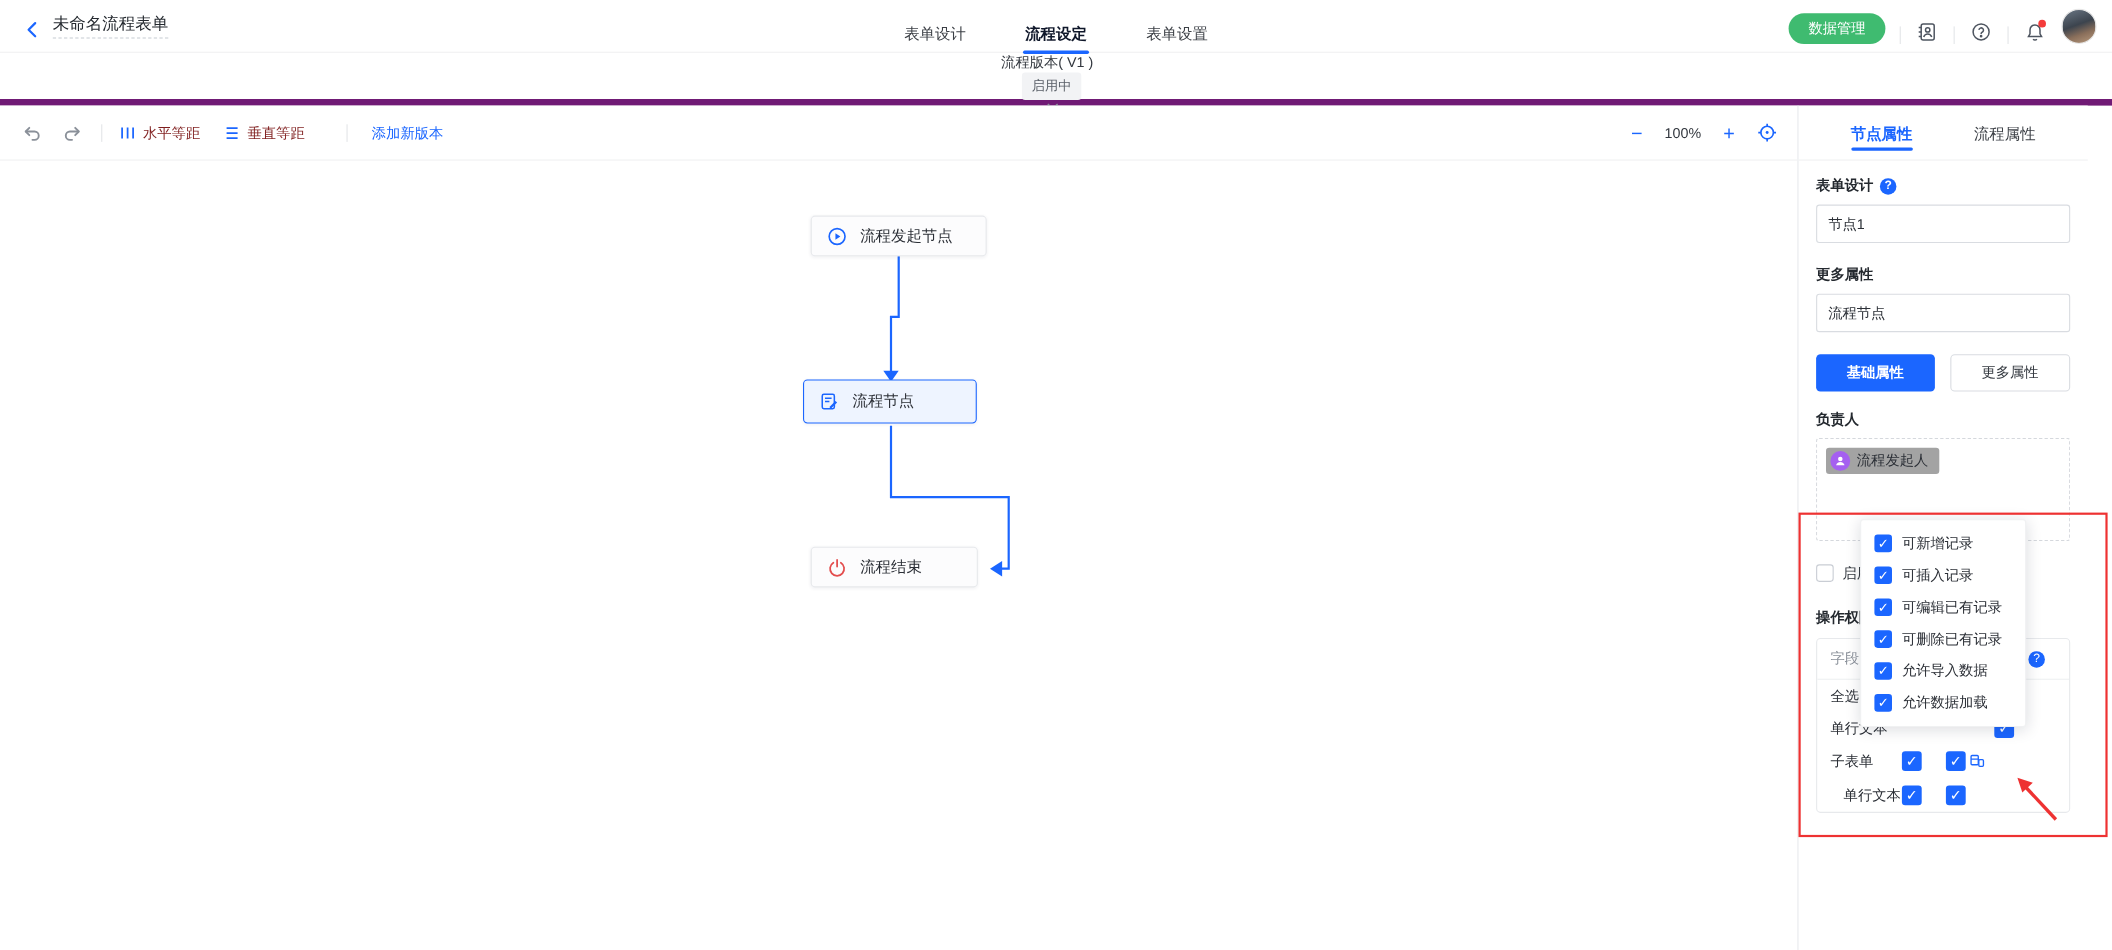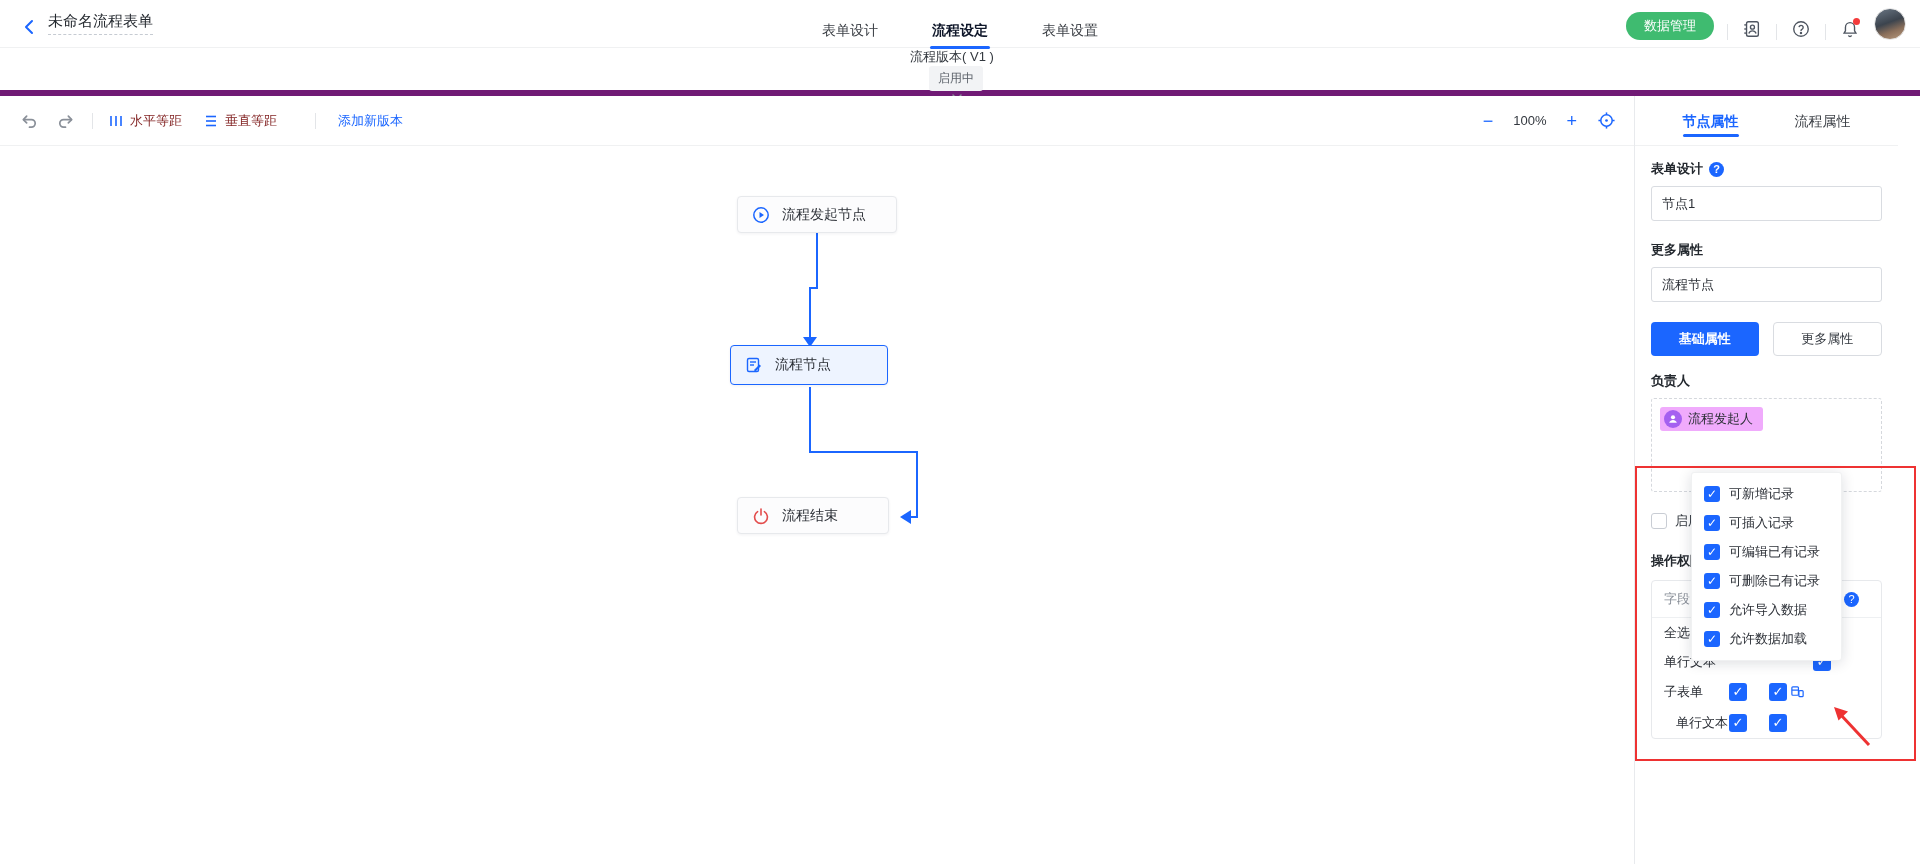--- a/index.html
+++ b/index.html
@@ -57,21 +57,21 @@
   .p-tab.active { color:#1b66ff; font-weight:bold; }
   .p-tab.active::after { content:""; position:absolute; left:0; right:0; bottom:8px; height:3px; border-radius:2px; background:#1b66ff; }
   .p-content { padding:0 16px; }
   .f-label { margin-top:14px; font-size:13px; font-weight:bold; color:#24292f; display:flex; align-items:center; gap:6px; }
   .help-blue { width:15px; height:15px; border-radius:50%; background:#1b66ff; color:#fff; font-size:11px; display:inline-flex; align-items:center; justify-content:center; cursor:pointer; }
   .p-input { margin-top:8px; width:100%; height:35px; border:1px solid #d9dce1; border-radius:3px; font-size:13px; color:#2b2f36; padding:0 10px; background:#fff; font-family:inherit; }
   .props-btns { margin-top:20px; display:flex; gap:14px; }
   .btn-prop-primary { flex:1; height:34px; background:#1b66ff; color:#fff; border:none; border-radius:4px; font-size:13px; font-weight:bold; cursor:pointer; }
   .btn-prop { flex:1; height:34px; background:#fff; color:#33383f; border:1px solid #d9dce1; border-radius:4px; font-size:13px; cursor:pointer; }
   .dashed-box { margin-top:8px; height:94px; border:1px dashed #d5d8dd; border-radius:3px; padding:8px; }
-  .owner-tag { display:inline-flex; align-items:flex-start; gap:6px; background:#f0abfc; border-radius:3px; padding:3px 10px 3px 4px; font-size:13px; color:#2b2f36; }
+  .owner-tag { display:inline-flex; align-items:flex-start; gap:6px; background:#a3a3a3; border-radius:3px; padding:3px 10px 3px 4px; font-size:13px; color:#2b2f36; }
   .owner-av { width:18px; height:18px; border-radius:50%; background:#a560f0; display:inline-flex; align-items:center; justify-content:center; }
   .cb-row { margin-top:20px; display:flex; align-items:center; gap:8px; font-size:13px; color:#33383f; }
   .cb-empty { width:16px; height:16px; border:1px solid #c9cdd4; border-radius:3px; background:#fff; cursor:pointer; }
   .cb { width:16px; height:16px; border-radius:3px; background:#1b66ff; color:#fff; font-size:12px; font-weight:bold;
     display:inline-flex; align-items:center; justify-content:center; cursor:pointer; flex:none; }
   .cb.big { width:18px; height:18px; font-size:13px; }
   .perm-label { margin-top:22px; font-size:13px; font-weight:bold; color:#24292f; }
   .perm-table { margin-top:10px; border:1px solid #e7e9ec; border-radius:4px; overflow:hidden; }
   .pt-head { display:grid; grid-template-columns:1fr 40px 44px 56px; align-items:center; height:37px; padding:0 12px;
     border-bottom:1px solid #eef0f2; font-size:13px; color:#8a9099; }

